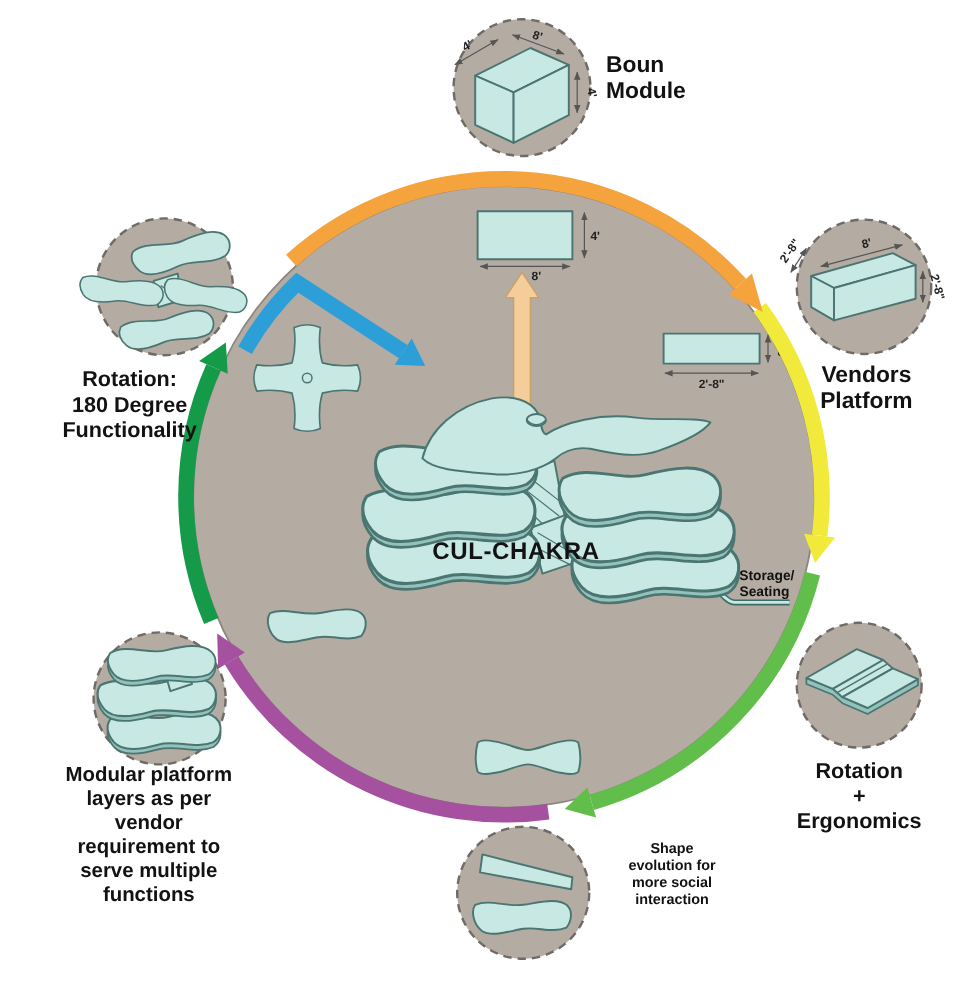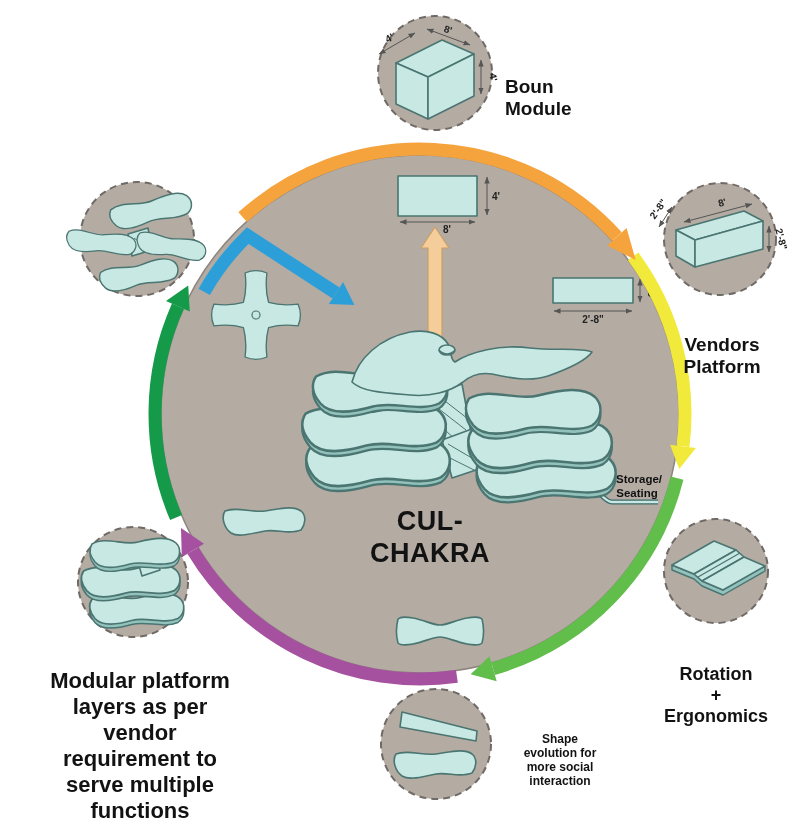--- a/index.html
+++ b/index.html
@@ -13,21 +13,21 @@
   .module-sh{fill:#93c2bd;stroke:#4a7571;stroke-width:1.4;stroke-linejoin:round;}
   .moduleline{stroke:#4a7571;fill:none;stroke-width:1.2;}
   .hatch{stroke:#4a7571;stroke-width:1;fill:none;}
   .dimline{stroke:#555;stroke-width:1;}
   text{font-family:"Liberation Sans",sans-serif;}
   .dim{font-size:10px;font-weight:bold;fill:#222;}
   .plabel{font-size:11.5px;font-weight:bold;fill:#111;}
   .profileOuter{fill:none;stroke:#3e6b68;stroke-width:5;}
   .profileInner{fill:none;stroke:#c8e8e4;stroke-width:2.4;}
   .node-label{position:absolute;font-weight:bold;color:#121212;text-align:center;
-              white-space:pre-line;line-height:1.18;margin-top:32px;}
+              white-space:pre-line;line-height:1.18;}
   .tan{fill:#f5cd9b;stroke:#cba066;stroke-width:1.2;stroke-linejoin:round;}
 </style>
 </head>
 <body>
 
 <div id="stage">
 
 <svg width="800" height="819" viewBox="0 0 800 819">
   <defs>
     <marker id="da" markerWidth="8" markerHeight="8" refX="6.5" refY="3.5" orient="auto-start-reverse">
@@ -175,38 +175,41 @@
     <circle class="satcircle" cx="137" cy="239" r="57"></circle>
     <polygon class="module" points="128,234 148,228 152,250 132,256"></polygon>
     <path class="hatch" d="M134,238 L148,248"></path>
     <use href="#slab" class="module" transform="translate(140,275) rotate(-8) scale(0.88)"></use>
     <use href="#slab" class="module" transform="translate(102,243) rotate(8) scale(0.78)"></use>
     <use href="#slab" class="module" transform="translate(172,247) rotate(12) scale(0.78)"></use>
     <use href="#slab" class="module" transform="translate(152,211) rotate(-10) scale(0.92)"></use>
   </g>
 </svg>
 
-<div class="node-label" style="left:340px;top:474px;width:180px;font-size:27px;letter-spacing:0.5px;">CUL-CHAKRA</div>
+<div class="node-label" style="left:340px;top:449px;width:180px;font-size:20px;letter-spacing:0.5px;">CUL-CHAKRA</div>
 
 <div class="node-label" style="left:505px;top:44px;width:130px;font-size:19px;text-align:left;">Boun
 Module</div>
 
 <div class="node-label" style="left:642px;top:302px;width:160px;font-size:19px;">Vendors
 Platform</div>
 
 <div class="node-label" style="left:636px;top:632px;width:160px;font-size:18px;">Rotation
 +
 Ergonomics</div>
 
 <div class="node-label" style="left:480px;top:700px;width:160px;font-size:12px;">Shape
 evolution for
 more social
 interaction</div>
 
-<div class="node-label" style="left:45px;top:636px;width:190px;font-size:22px;">Modular platform
+<div class="node-label" style="left:29px;top:636px;width:190px;font-size:17px;">Modular platform
 layers as per
 vendor
 requirement to
 serve multiple
 functions</div>
 
+<div class="node-label" style="left:18px;top:306px;width:180px;font-size:18px;">Rotation:
+180 Degree
+Functionality</div>
 
 </div>
 
 </body></html>

